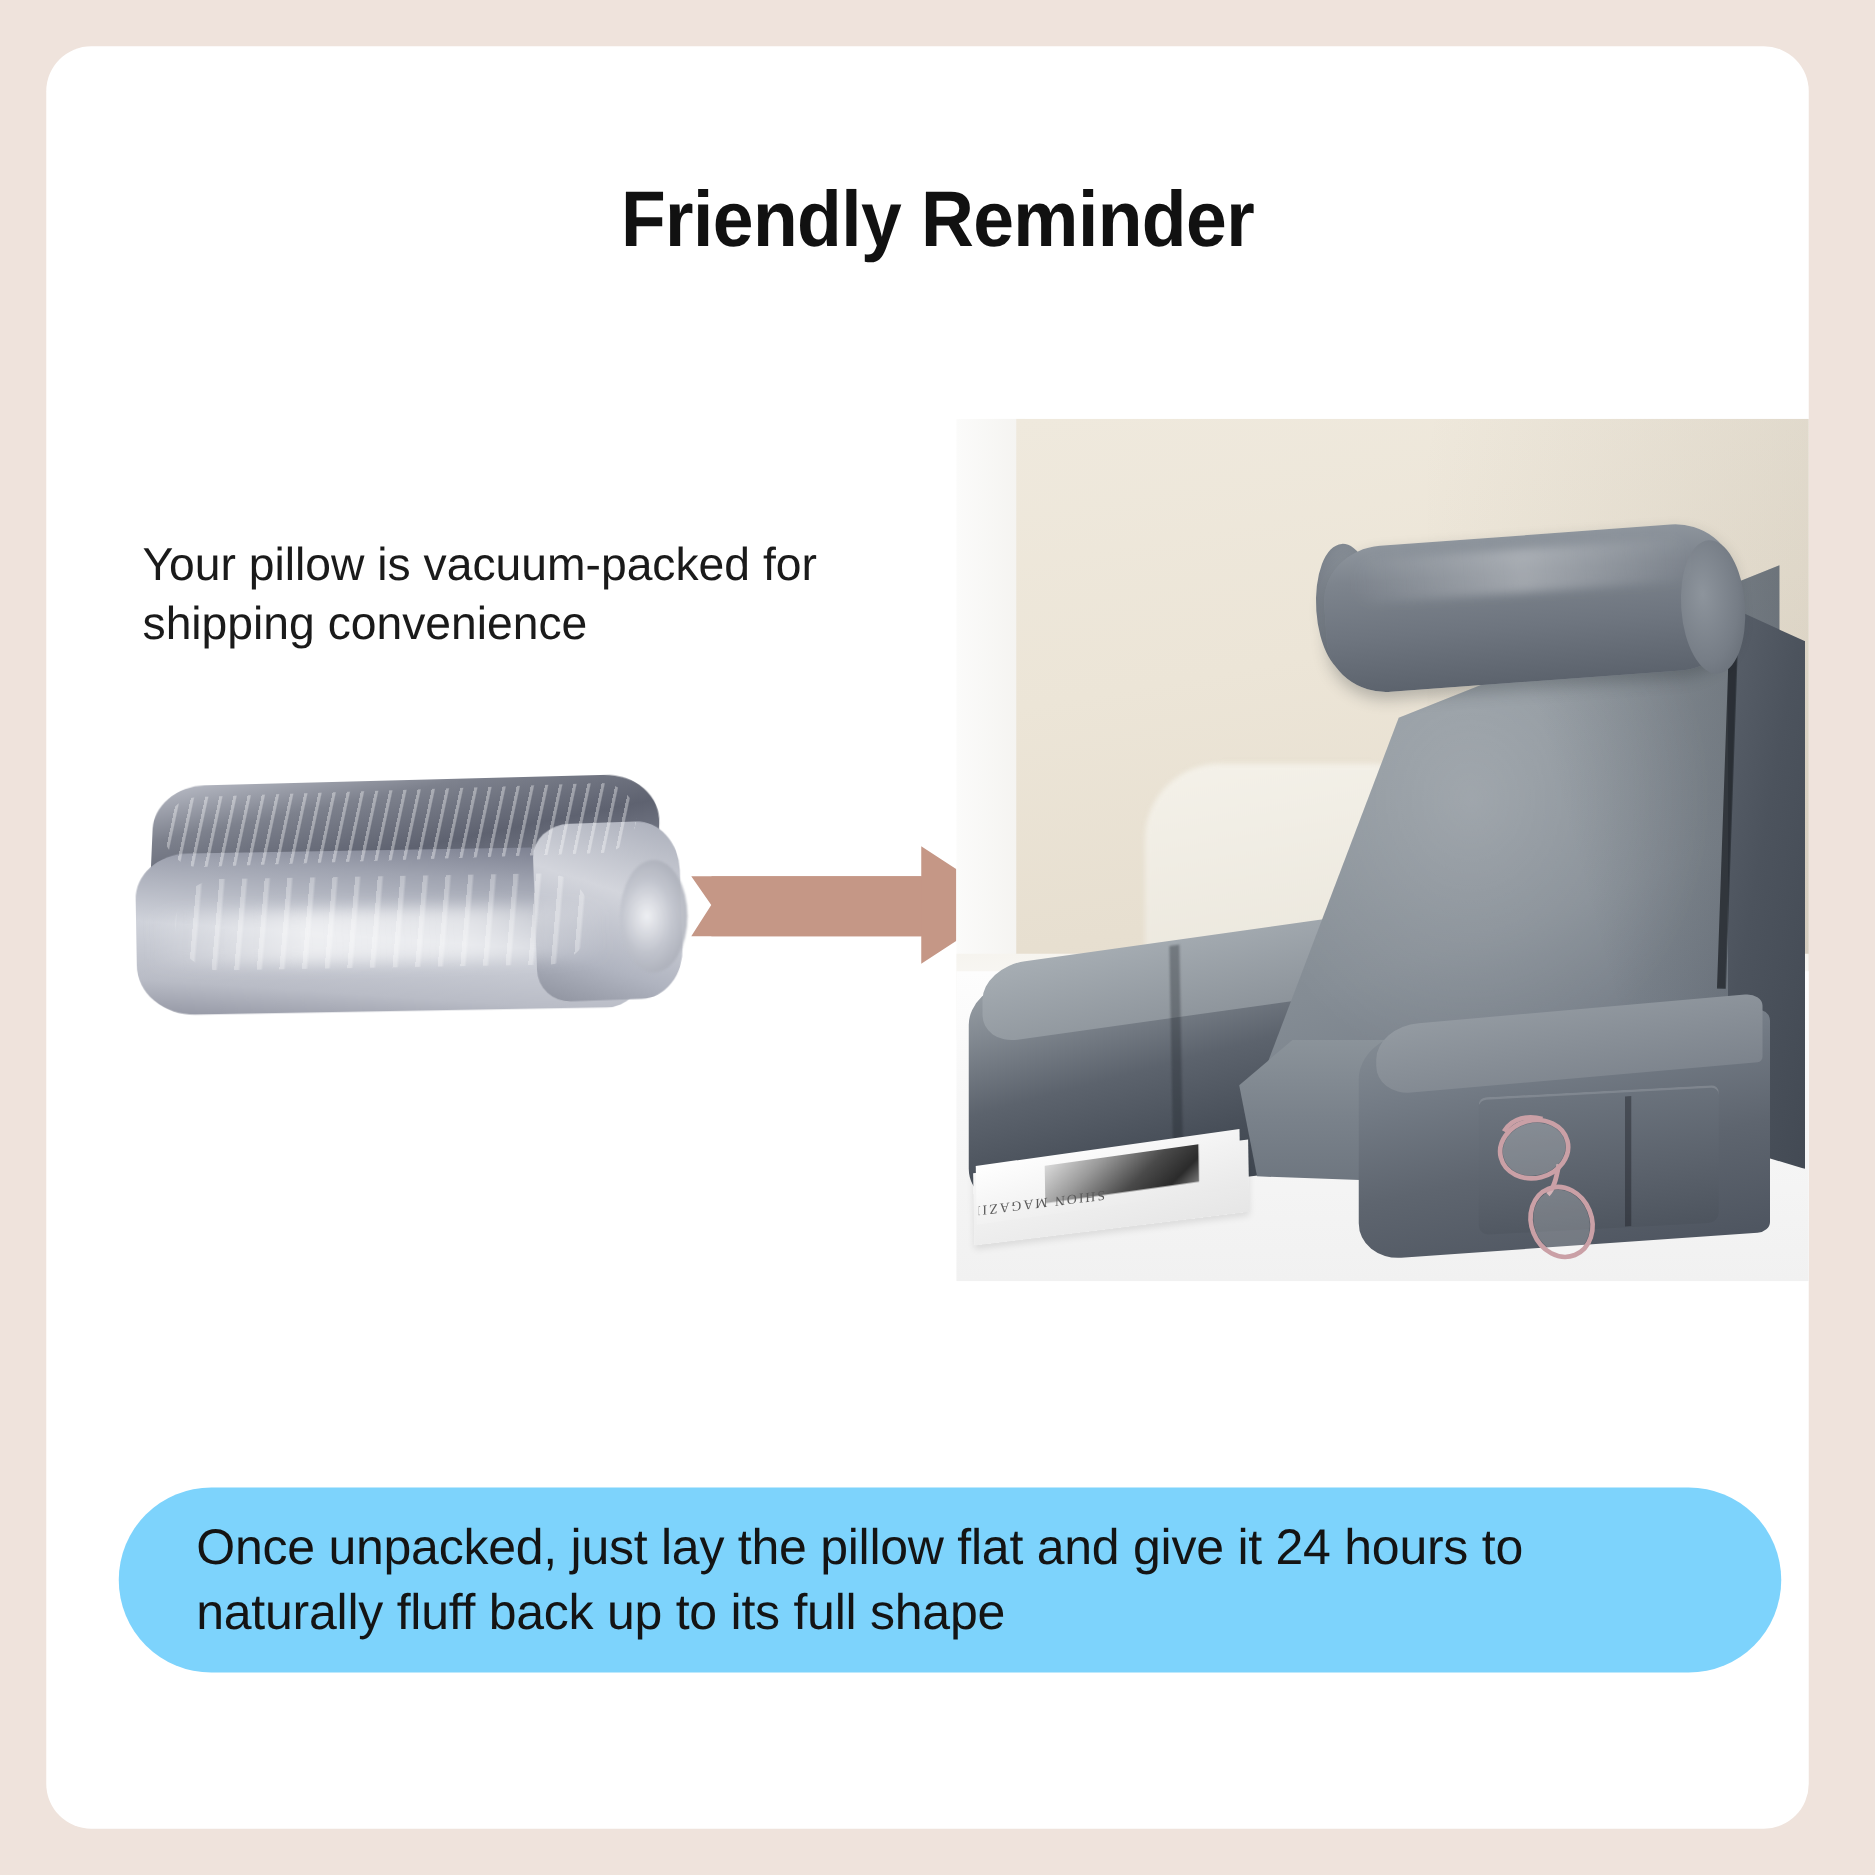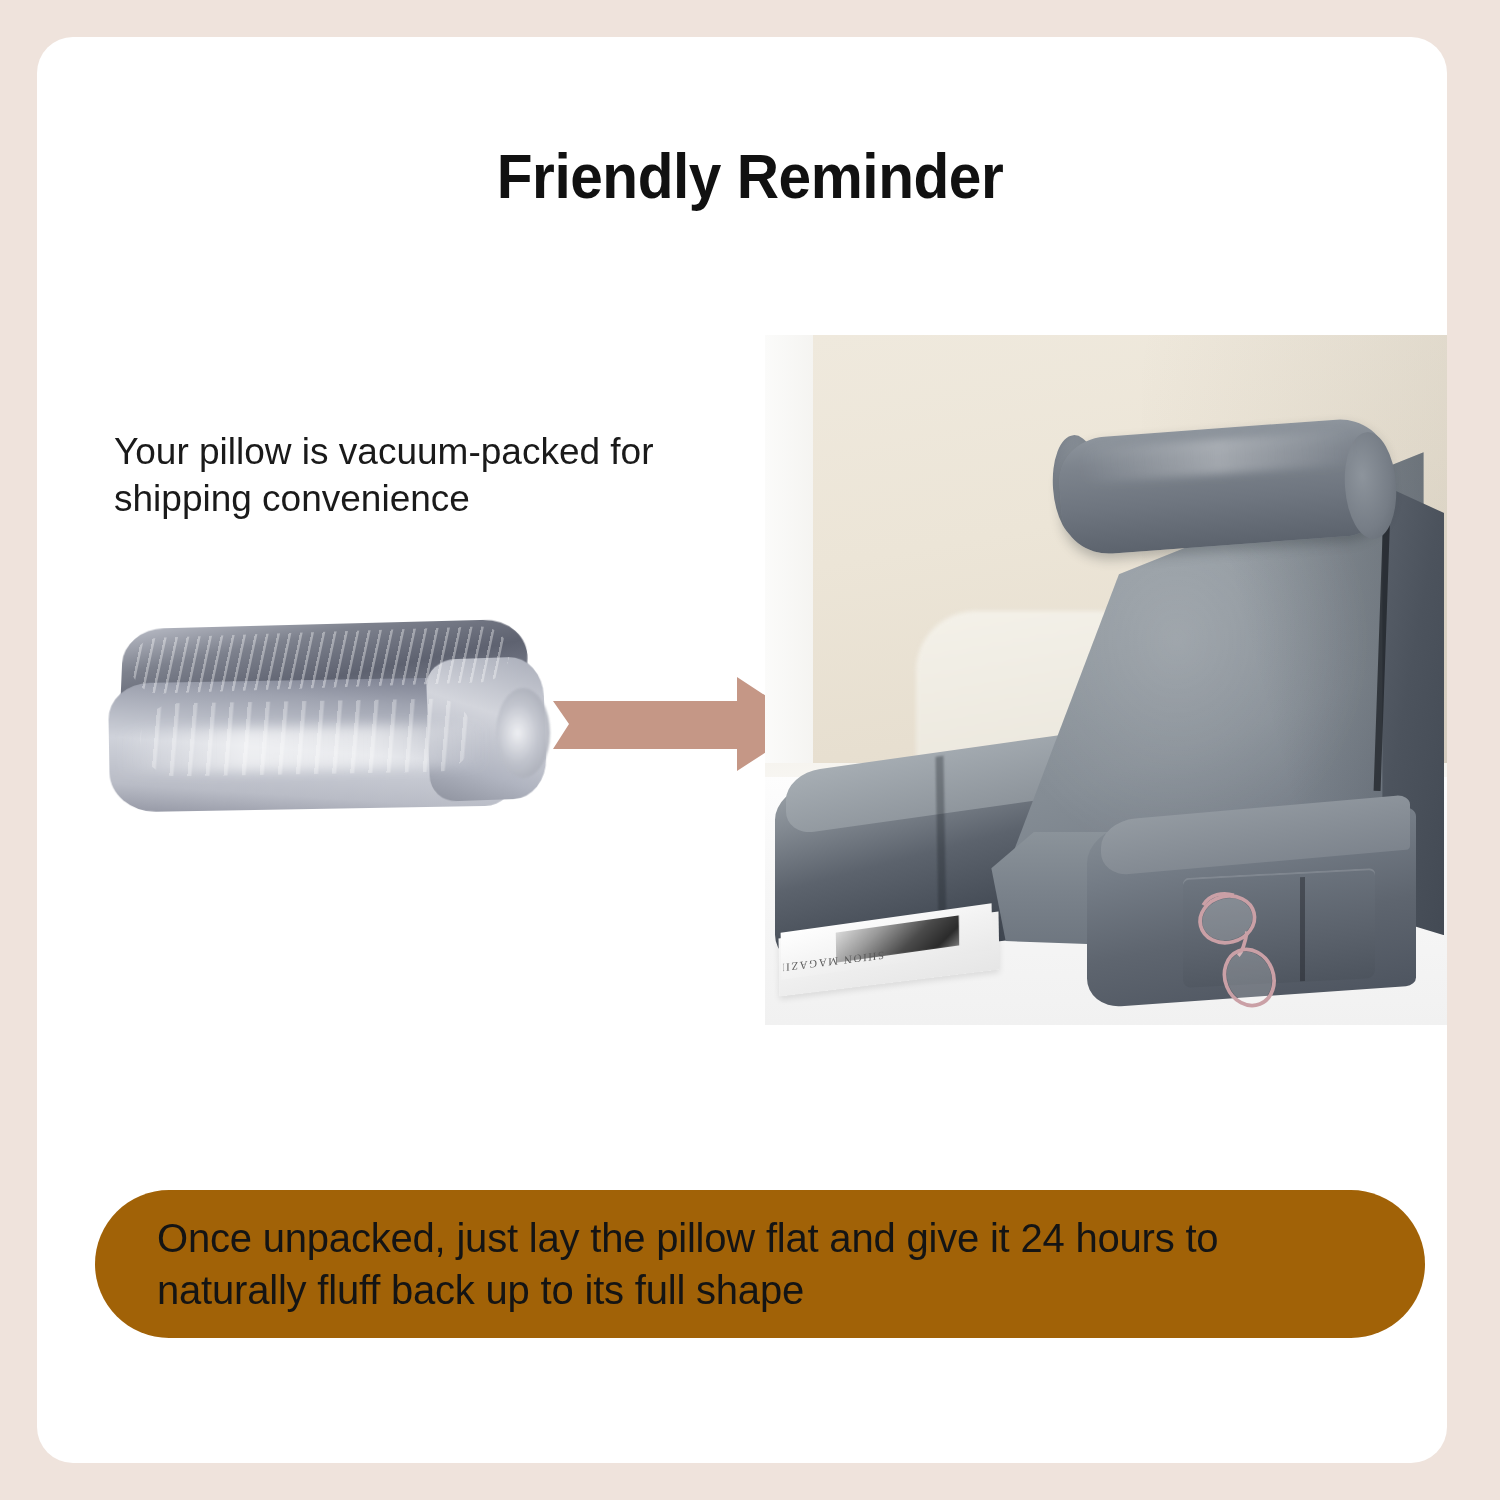--- a/index.html
+++ b/index.html
@@ -255,21 +255,21 @@
     font-family:"Liberation Serif","DejaVu Serif",serif;
     font-size:11px;letter-spacing:1.6px;color:#5a5a5a;
     display:flex;align-items:center;justify-content:center;
     white-space:nowrap;overflow:hidden;
   }
 
   
   .pill{
     position:absolute;left:58px;top:1153px;
     width:1330px;height:148px;
-    background:#a16207;
+    background:#7dd3fc;
     border-radius:74px;
     display:flex;align-items:center;
   }
   .pill-text{
     padding:0 62px;
     font-size:40px;line-height:1.3;color:#141414;font-weight:400;
     letter-spacing:-0.2px;
   }
 </style>
 </head>

